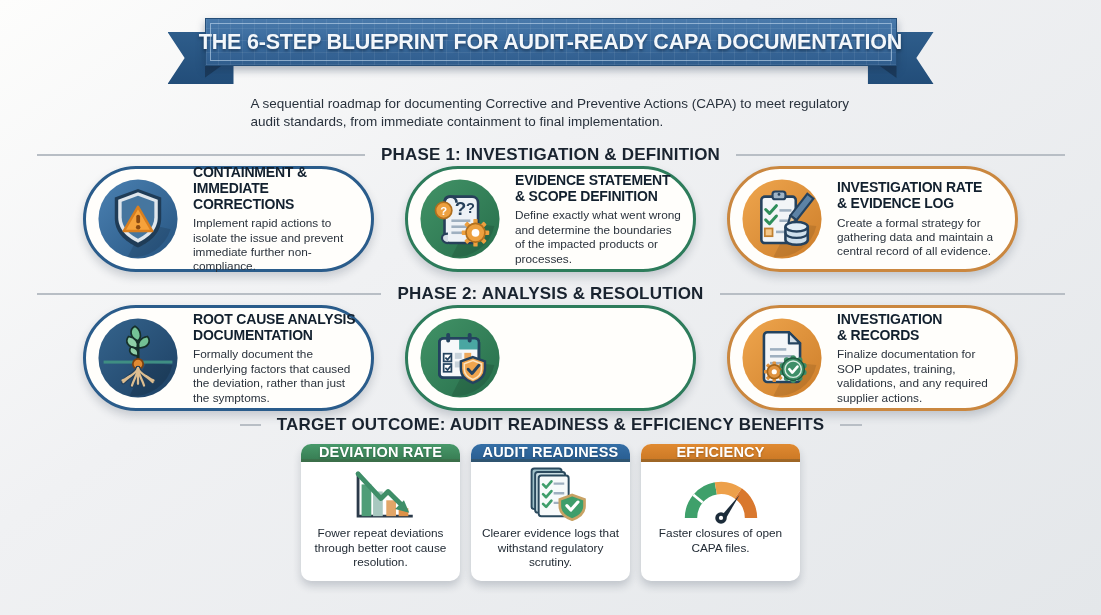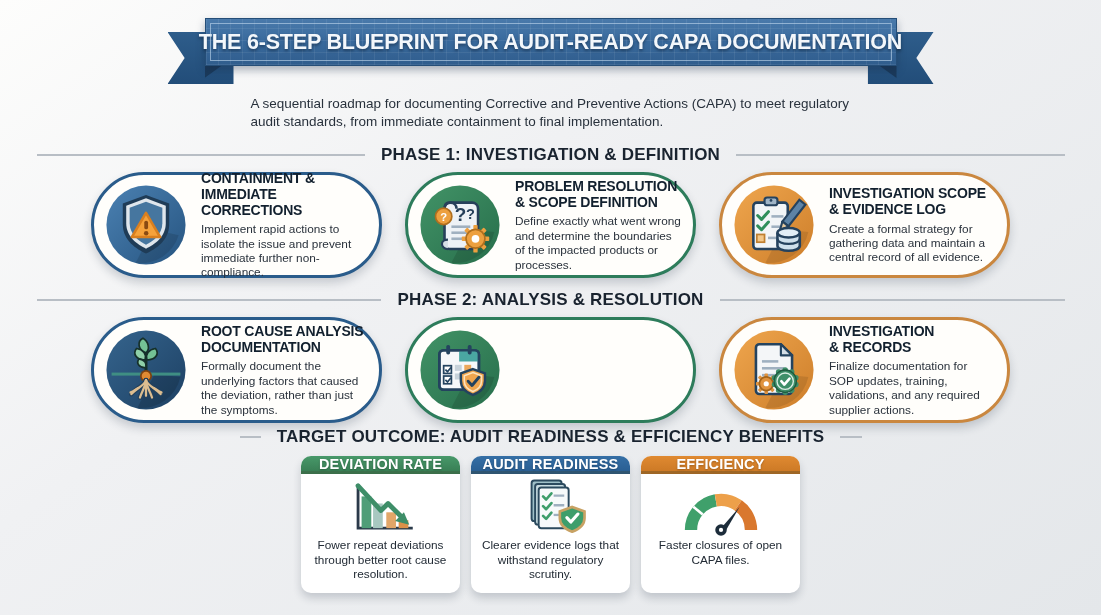--- a/index.html
+++ b/index.html
@@ -36,21 +36,21 @@
     font-size:13.5px; line-height:1.35; color:#28313c; }
 
   
   .section-header { display:flex; align-items:center; margin:14px auto 0; width:1028px; }
   .section-header.narrow { width:622px; margin-top:4px; }
   .section-header .line { flex:1; height:2px; background:#b8bec5; }
   .section-header h2 { margin:0 16px; font-size:17px; font-weight:bold; color:#19232f;
     letter-spacing:.2px; white-space:nowrap; }
 
   
-  .card-row { display:flex; justify-content:center; gap:23px; margin-top:7px; }
+  .card-row { display:flex; justify-content:center; gap:31px; margin-top:1px; }
   .card { width:291px; height:106px; border-radius:54px; background:#fffefb;
     display:flex; align-items:center; box-shadow:0 5px 10px rgba(30,45,65,.2); }
   .card.blue   { border:3px solid #2a5c8b; }
   .card.green  { border:3px solid #2d7c5b; }
   .card.orange { border:3px solid #ca873f; }
   .icon-circle { width:86px; height:86px; margin-left:9px; flex-shrink:0; }
   .card-text { margin-left:12px; margin-right:12px; }
   .card-title { font-size:14px; font-weight:bold; line-height:1.12; color:#12202e; letter-spacing:-.2px; }
   .card-body { margin-top:4px; font-size:11.8px; line-height:1.22; color:#2a323c; }
 
@@ -149,21 +149,21 @@
           <rect x="-16" y="-2.5" width="7" height="5" rx="1"></rect>
                 <rect x="9" y="-2.5" width="7" height="5" rx="1"></rect>
               </g>
             </g>
           <circle r="11" fill="#eda03f" stroke="#b06f1e" stroke-width="2"></circle>
           <circle r="4.5" fill="#fff"></circle>
         </g>
       </svg>
       <div class="card-text">
         <div class="card-title">
-          <div>PROBLEM RESOLUTION</div>
+          <div>EVIDENCE STATEMENT</div>
           <div>&amp; SCOPE DEFINITION</div>
         </div>
         <div class="card-body">Define exactly what went wrong and determine the boundaries of the impacted products or processes.</div>
       </div>
     </div>
 
     <div class="card orange">
       <svg class="icon-circle" viewBox="0 0 100 100">
         <defs>
             <linearGradient id="go1" x1="0" y1="0" x2="1" y2="1">
@@ -185,21 +185,21 @@
         <g transform="rotate(38 67 44)">
           <rect x="62.5" y="18" width="9" height="32" fill="#5d83a6" stroke="#25425e" stroke-width="2.5"></rect>
           <path d="M62.5 50h9l-4.5 11z" fill="#e8cba0" stroke="#25425e" stroke-width="2.5" stroke-linejoin="round"></path>
         </g>
         <path d="M54 59v15c0 3.5 5.8 6 13 6s13-2.5 13-6V59" fill="#cfe0ec" stroke="#25425e" stroke-width="3"></path>
         <path d="M54 66c0 3.5 5.8 6 13 6s13-2.5 13-6" fill="none" stroke="#25425e" stroke-width="2.5"></path>
         <ellipse cx="67" cy="59" rx="13" ry="5.5" fill="#e3eef6" stroke="#25425e" stroke-width="3"></ellipse>
       </svg>
       <div class="card-text">
         <div class="card-title">
-          <div>INVESTIGATION SCOPE</div>
+          <div>INVESTIGATION RATE</div>
           <div>&amp; EVIDENCE LOG</div>
         </div>
         <div class="card-body">Create a formal strategy for gathering data and maintain a central record of all evidence.</div>
       </div>
     </div>
   </div>
 
   <div class="section-header" style="margin-top:12px;">
     <div class="line"></div>
     <h2>PHASE 2: ANALYSIS &amp; RESOLUTION</h2>

